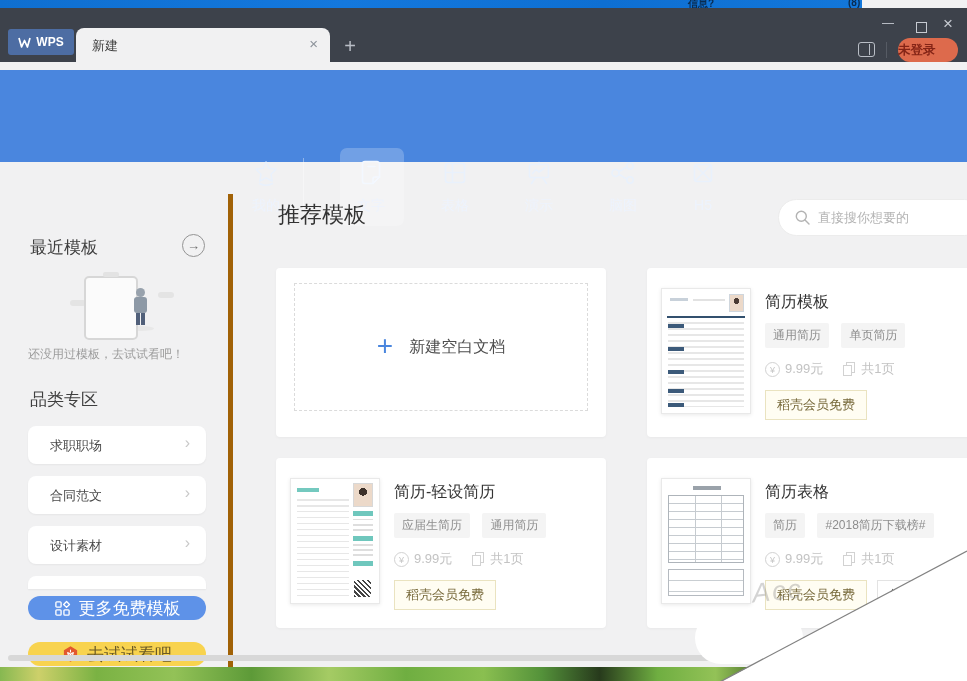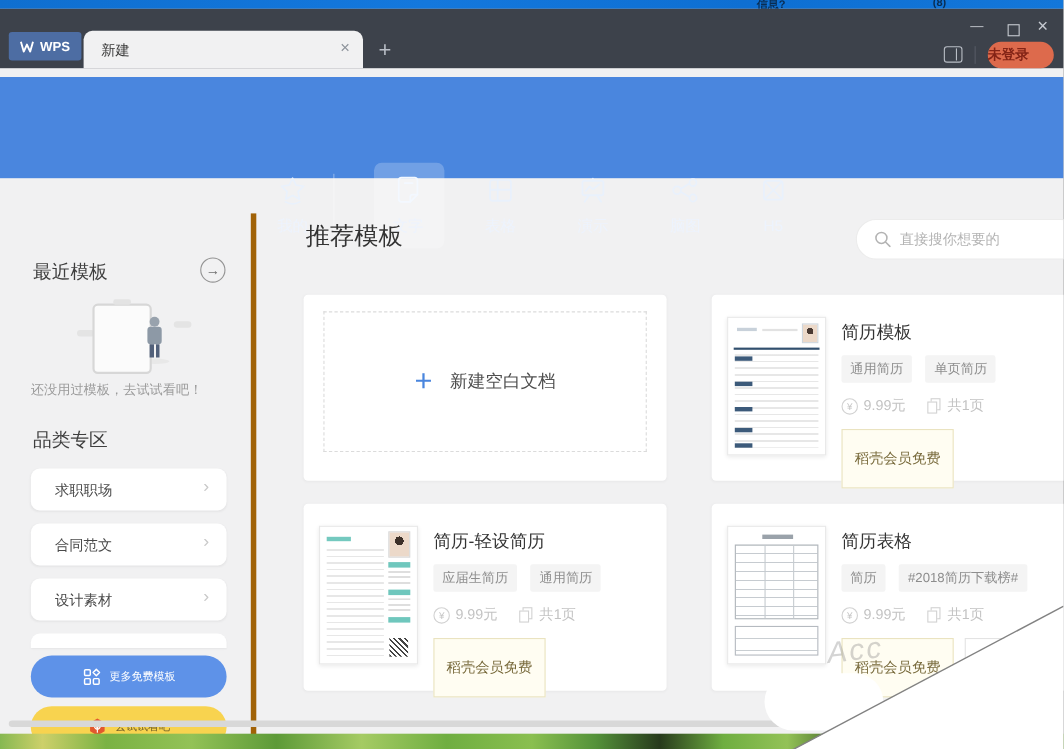--- a/index.html
+++ b/index.html
@@ -1,20 +1,20 @@
 <!DOCTYPE html>
 <html><head>
 <meta charset="utf-8">
 <style>
   * { margin:0; padding:0; box-sizing:border-box; }
   body { background:#888; font-family:"Liberation Sans", sans-serif; }
   .screen { position:relative; width:967px; height:681px; overflow:hidden; background:#f1f1f2; }
 
   
-  .desktop-top { position:absolute; left:0; top:0; width:967px; height:8px; overflow:hidden;
+  .desktop-top { position:absolute; left:0; top:0; width:862px; height:8px; overflow:hidden;
     background:linear-gradient(90deg,#0f6fd0,#1478dd 40%,#0e6fd2 70%,#1377da); }
   .frag { position:absolute; top:-3px; font-size:10px; color:#0a2c50; font-weight:bold; }
 
   
   .titlebar { position:absolute; left:0; top:8px; width:967px; height:54px; background:#3d424b; }
   .wps-btn { position:absolute; left:8px; top:21px; width:66px; height:26px; background:#4d6da3;
     border-radius:3px; display:flex; align-items:center; justify-content:center; gap:5px;
     color:#fff; font-size:12px; font-weight:bold; }
   .tab { position:absolute; left:76px; top:20px; width:254px; height:34px; background:#f1f1f2;
     border-radius:8px 8px 0 0; }
@@ -57,22 +57,22 @@
     background:linear-gradient(90deg,#51607a 0 40%,transparent 40% 60%,#51607a 60%); }
   .ground { position:absolute; left:58px; top:56px; width:26px; height:5px; background:#e8e8e8; border-radius:50%; }
   .cloud { position:absolute; width:16px; height:6px; background:#e4e4e4; border-radius:3px; }
   .sb-empty { position:absolute; left:28px; top:152px; font-size:12px; color:#9b9b9b; }
   .cat-item { position:absolute; left:28px; width:178px; height:38px; background:#fff; border-radius:8px;
     box-shadow:0 1px 2px rgba(0,0,0,.05); }
   .cat-label { position:absolute; left:22px; top:11px; font-size:13px; color:#4a4a4a; }
   .cat-chevron { position:absolute; right:16px; top:8px; font-size:16px; color:#c9c9c9; }
   .cat-partial { position:absolute; left:28px; top:382px; width:178px; height:13px; background:#fff;
     border-radius:8px 8px 0 0; box-shadow:0 1px 2px rgba(0,0,0,.05); }
-  .pill-btn { position:absolute; left:28px; width:178px; height:38px; border-radius:19px;
-    display:flex; align-items:center; justify-content:center; gap:8px; font-size:10px; }
+  .pill-btn { position:absolute; left:28px; width:178px; height:24px; border-radius:19px;
+    display:flex; align-items:center; justify-content:center; gap:8px; font-size:17px; }
   .btn-blue { top:402px; background:#5e92e8; color:#fff; }
   .btn-yellow { top:448px; background:#f8d34f; color:#6b5a25; }
 
   
   .main-title { position:absolute; left:278px; top:200px; font-size:22px; color:#333; font-weight:500; }
   .search { position:absolute; left:778px; top:199px; width:205px; height:37px; background:#fff;
     border:1px solid #ececec; border-radius:19px; display:flex; align-items:center; }
   .search svg { margin-left:16px; flex:none; }
   .search input { border:0; outline:0; background:transparent; margin-left:8px; width:150px;
     font-size:13px; color:#333; font-family:"Liberation Sans",sans-serif; }
@@ -95,21 +95,21 @@
   .tags { margin-top:10px; white-space:nowrap; }
   .chip { display:inline-block; background:#f4f4f4; color:#8d8d8d; font-size:12px; padding:4px 8px;
     margin-right:8px; border-radius:2px; }
   .meta { margin-top:12px; display:flex; align-items:center; color:#c3c3c3; font-size:13px; }
   .yen-ic { width:15px; height:15px; border:1px solid #d2d2d2; border-radius:50%; font-size:9px;
     color:#c6c6c6; text-align:center; line-height:14px; margin-right:5px; flex:none; }
   .pages-ic { position:relative; width:12px; height:14px; margin:0 6px 0 20px; flex:none; }
   .pages-ic b { position:absolute; width:9px; height:11px; border:1px solid #d2d2d2; background:#fff; }
   .pages-ic b.back { right:0; top:0; } .pages-ic b.front { left:0; bottom:0; }
   .badges { margin-top:12px; display:flex; gap:10px; }
-  .badge { font-size:13px; padding:17px 11px; white-space:nowrap; }
+  .badge { font-size:13px; padding:5px 11px; white-space:nowrap; }
   .b-member { border:1px solid #eae3c0; background:#fffdf2; color:#77693a; }
   .b-plain { border:1px solid #e3e3e3; background:#fff; color:#666; }
 
   
   .t1-name { position:absolute; left:8px; top:9px; width:18px; height:3px; background:#c8d1da; }
   .t1-sub { position:absolute; left:31px; top:10px; width:32px; height:2px; background:#e2e2e2; }
   .t1-photo { position:absolute; right:6px; top:5px; width:15px; height:18px; border:1px solid #cfd6dd;
     background:radial-gradient(circle at 50% 38%, #4a3a33 0 3px, #ecd9c9 3px); }
   .t1-rule { position:absolute; left:5px; right:5px; top:27px; height:2px; background:#32506e; }
   .t-lines { position:absolute; left:6px; right:6px; top:33px; bottom:6px;

